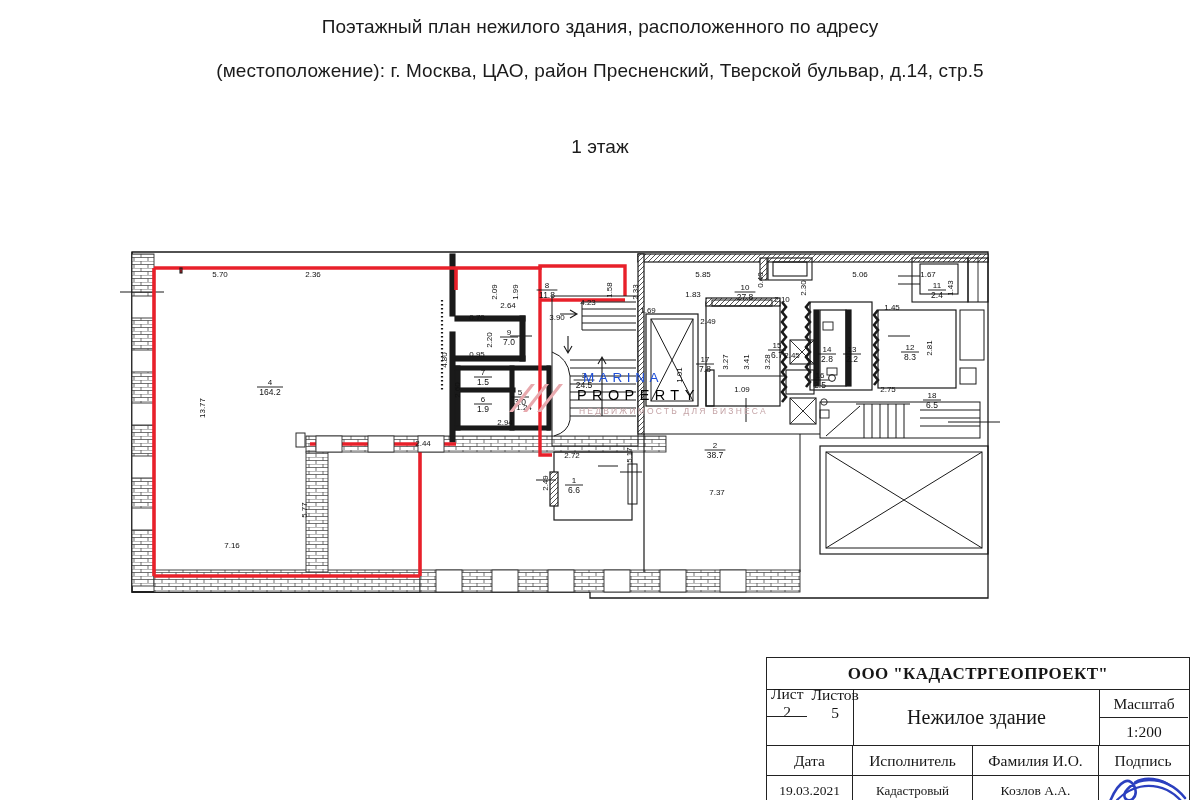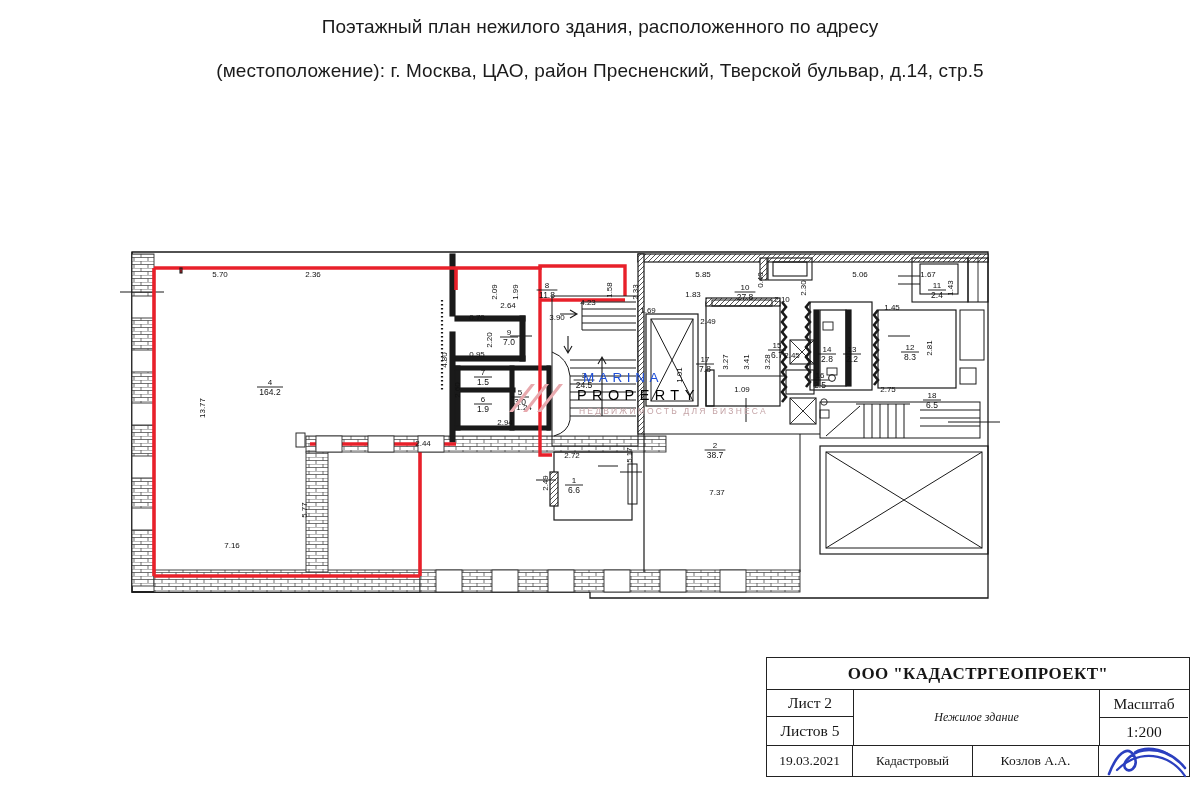--- a/index.html
+++ b/index.html
@@ -56,44 +56,45 @@
   }
   .tb-row { display: flex; border-bottom: 1.4px solid #222; }
   .tb-cell {
     display: flex; align-items: center; justify-content: center;
     text-align: center; box-sizing: border-box; padding: 2px 4px;
     border-right: 1.4px solid #222;
   }
   .tb-cell:last-child { border-right: none; }
   #tb-company { justify-content:center; font-size: 17px; font-weight: 700; height: 31px; width:100%;
                 letter-spacing:.4px; }
-  .c-name    { width: 246px; font-style: italic; font-size: 12px; }
+  .c-name    { width: 246px; font-size: 20px; }
   .r-sheet   { height: 27px; font-size: 15.5px; border-bottom: 1.4px solid #222; }
   .r-sheet.last { border-bottom: none; }
-  .c-left-col { width: 86px; display:flex; flex-direction:column; border-right:1.4px solid #222; }
+  .c-left-col { width: 86px; display:flex; flex-direction:row; border-right:1.4px solid #222; }
   .c-scale-col { width: 88px; display:flex; flex-direction:column; }
   .scale-lbl { height: 27px; display:flex; align-items:center; justify-content:center; font-size:15.5px;
                border-bottom:1.4px solid #222; }
   .scale-val { height: 27px; display:flex; align-items:center; justify-content:center; font-size:15.5px;text-align:center; }
   .hdr-cell { height: 29px; font-size: 15.5px; }
   .c-date { width: 86px; }
   .c-exec { width: 120px; }
   .c-fio  { width: 126px; }
   .c-sign { width: 88px; position: relative; overflow: visible; }
   .data-cell { height: 30px; font-size: 13.5px; }
   .data-cell.small { font-size: 13px; }
   #sig { position:absolute; left: 6px; top: -4px; }
 </style>
 </head>
 <body>
 
 <div id="page">
 
   <div class="hdr" id="hdr-line1">Поэтажный план нежилого здания, расположенного по адресу</div>
   <div class="hdr" id="hdr-line2">(местоположение): г. Москва, ЦАО, район Пресненский, Тверской бульвар, д.14, стр.5</div>
+  <div class="hdr" id="hdr-floor">1 этаж</div>
 
   <div id="plan">
     <svg width="880" height="370" viewBox="0 0 880 370" xmlns="http://www.w3.org/2000/svg">
       <defs>
         <pattern id="brick" width="14" height="7" patternUnits="userSpaceOnUse">
           <rect width="14" height="7" fill="#fff"></rect>
           <path d="M0 0 H14 M0 3.5 H14 M7 0 V3.5 M0 3.5 V7 M14 3.5 V7" stroke="#3a3a3a" stroke-width="0.7"></path>
         </pattern>
         <pattern id="hatchwall" width="5" height="5" patternUnits="userSpaceOnUse">
           <rect width="5" height="5" fill="#fff"></rect>
@@ -456,20 +457,26 @@
         <div class="r-sheet tb-cell" style="border-right:none;">Лист 2</div>
         <div class="r-sheet last tb-cell" style="border-right:none;text-align:center;">Листов 5</div>
       </div>
       <div class="tb-cell c-name">Нежилое здание</div>
       <div class="c-scale-col">
         <div class="scale-lbl">Масштаб</div>
         <div class="scale-val">1:200</div>
       </div>
     </div>
 
+    <div class="tb-row">
+      <div class="tb-cell hdr-cell c-date">Дата</div>
+      <div class="tb-cell hdr-cell c-exec">Исполнитель</div>
+      <div class="tb-cell hdr-cell c-fio">Фамилия И.О.</div>
+      <div class="tb-cell hdr-cell c-sign">Подпись</div>
+    </div>
 
     <div class="tb-row">
       <div class="tb-cell data-cell c-date">19.03.2021</div>
       <div class="tb-cell data-cell small c-exec">Кадастровый</div>
       <div class="tb-cell data-cell c-fio">Козлов А.А.</div>
       <div class="tb-cell data-cell c-sign">
         <svg id="sig" width="84" height="40" viewBox="0 0 84 40">
           <path d="M4 32 C14 6, 26 4, 30 16 C33 26, 24 32, 20 26 C17 20, 28 8, 44 8 C60 8, 72 16, 80 26" fill="none" stroke="#2b3fbf" stroke-width="2.6" stroke-linecap="round"></path>
           <path d="M12 28 C26 14, 44 10, 62 18 C70 22, 76 28, 80 34" fill="none" stroke="#2b3fbf" stroke-width="2.2" stroke-linecap="round"></path>
           <path d="M30 10 C40 4, 56 6, 66 14" fill="none" stroke="#2b3fbf" stroke-width="2" stroke-linecap="round"></path>

